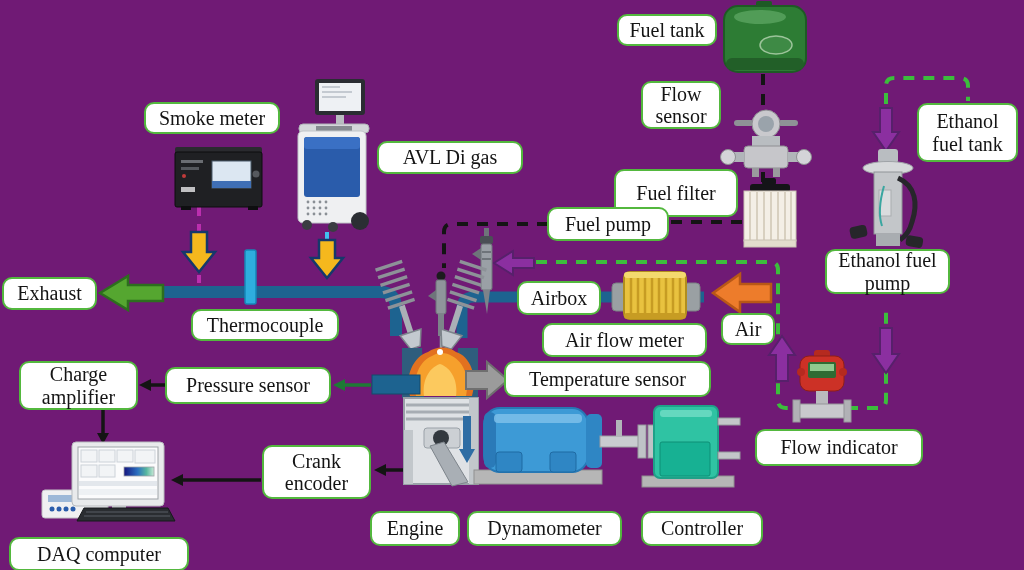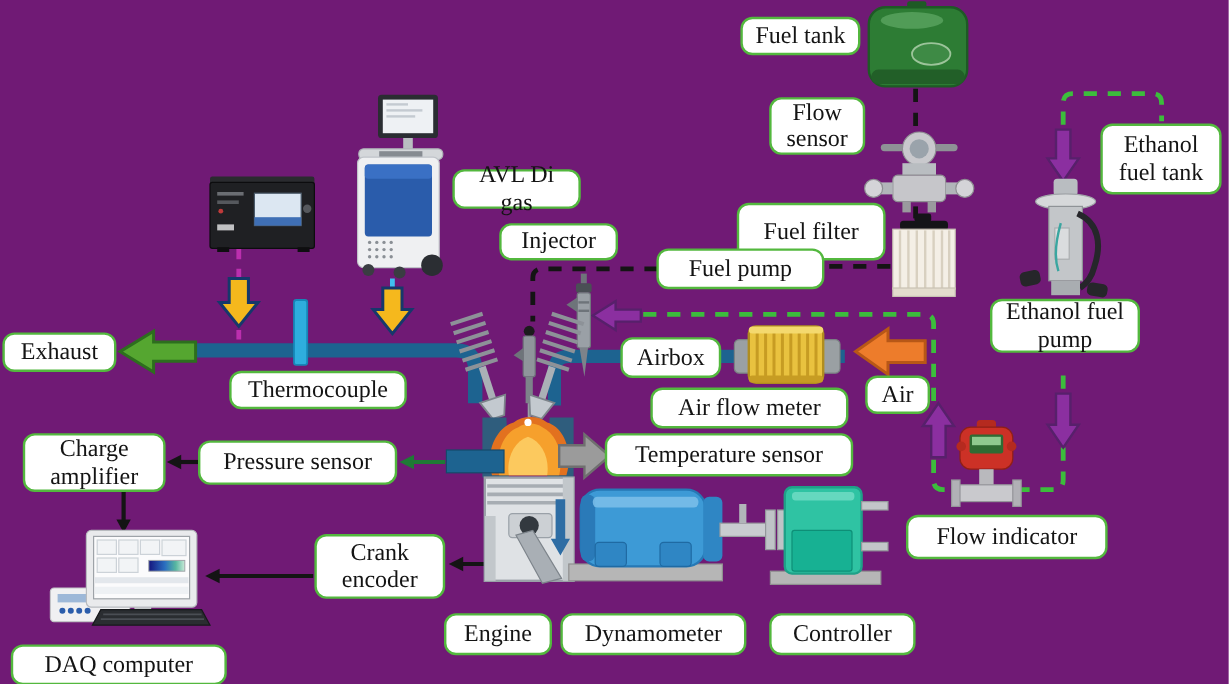--- a/index.html
+++ b/index.html
@@ -323,25 +323,25 @@
     <rect x="112" y="506" width="14" height="7" fill="#c3c6c9"></rect>
     <polygon points="84,508 168,508 175,521 77,521" fill="#2a2d31" stroke="#17191c"></polygon>
     <line x1="86" y1="512" x2="168" y2="512" stroke="#4a4e54" stroke-width="1.5"></line>
     <line x1="84" y1="516" x2="170" y2="516" stroke="#4a4e54" stroke-width="1.5"></line>
   </g>
 </svg>
 
   <div class="lbl" style="left:617px;top:14px;width:100px;height:32px">Fuel tank</div>
   <div class="lbl" style="left:641px;top:81px;width:80px;height:48px">Flow sensor</div>
   <div class="lbl" style="left:614px;top:169px;width:124px;height:48px">Fuel filter</div>
-  <div class="lbl" style="left:547px;top:207px;width:140px;height:34px">Fuel pump</div>
+  <div class="lbl" style="left:547px;top:207px;width:122px;height:34px">Fuel pump</div>
   <div class="lbl" style="left:917px;top:103px;width:101px;height:59px">Ethanol fuel tank</div>
   <div class="lbl" style="left:825px;top:249px;width:125px;height:45px">Ethanol fuel pump</div>
-  <div class="lbl" style="left:377px;top:141px;width:107px;height:33px">AVL Di gas</div>
-  <div class="lbl" style="left:416px;top:186px;width:99px;height:31px">Injector</div>
+  <div class="lbl" style="left:144px;top:102px;width:136px;height:32px">Smoke meter</div>
+  <div class="lbl" style="left:377px;top:141px;width:146px;height:33px">AVL Di gas</div>
   <div class="lbl" style="left:2px;top:277px;width:95px;height:33px">Exhaust</div>
   <div class="lbl" style="left:191px;top:309px;width:148px;height:32px">Thermocouple</div>
   <div class="lbl" style="left:542px;top:323px;width:165px;height:34px">Air flow meter</div>
   <div class="lbl" style="left:517px;top:281px;width:84px;height:34px">Airbox</div>
   <div class="lbl" style="left:721px;top:313px;width:54px;height:32px">Air</div>
   <div class="lbl" style="left:504px;top:361px;width:207px;height:36px">Temperature sensor</div>
   <div class="lbl" style="left:19px;top:361px;width:119px;height:49px">Charge amplifier</div>
   <div class="lbl" style="left:165px;top:367px;width:166px;height:37px">Pressure sensor</div>
   <div class="lbl" style="left:262px;top:445px;width:109px;height:54px">Crank encoder</div>
   <div class="lbl" style="left:755px;top:429px;width:168px;height:37px">Flow indicator</div>

